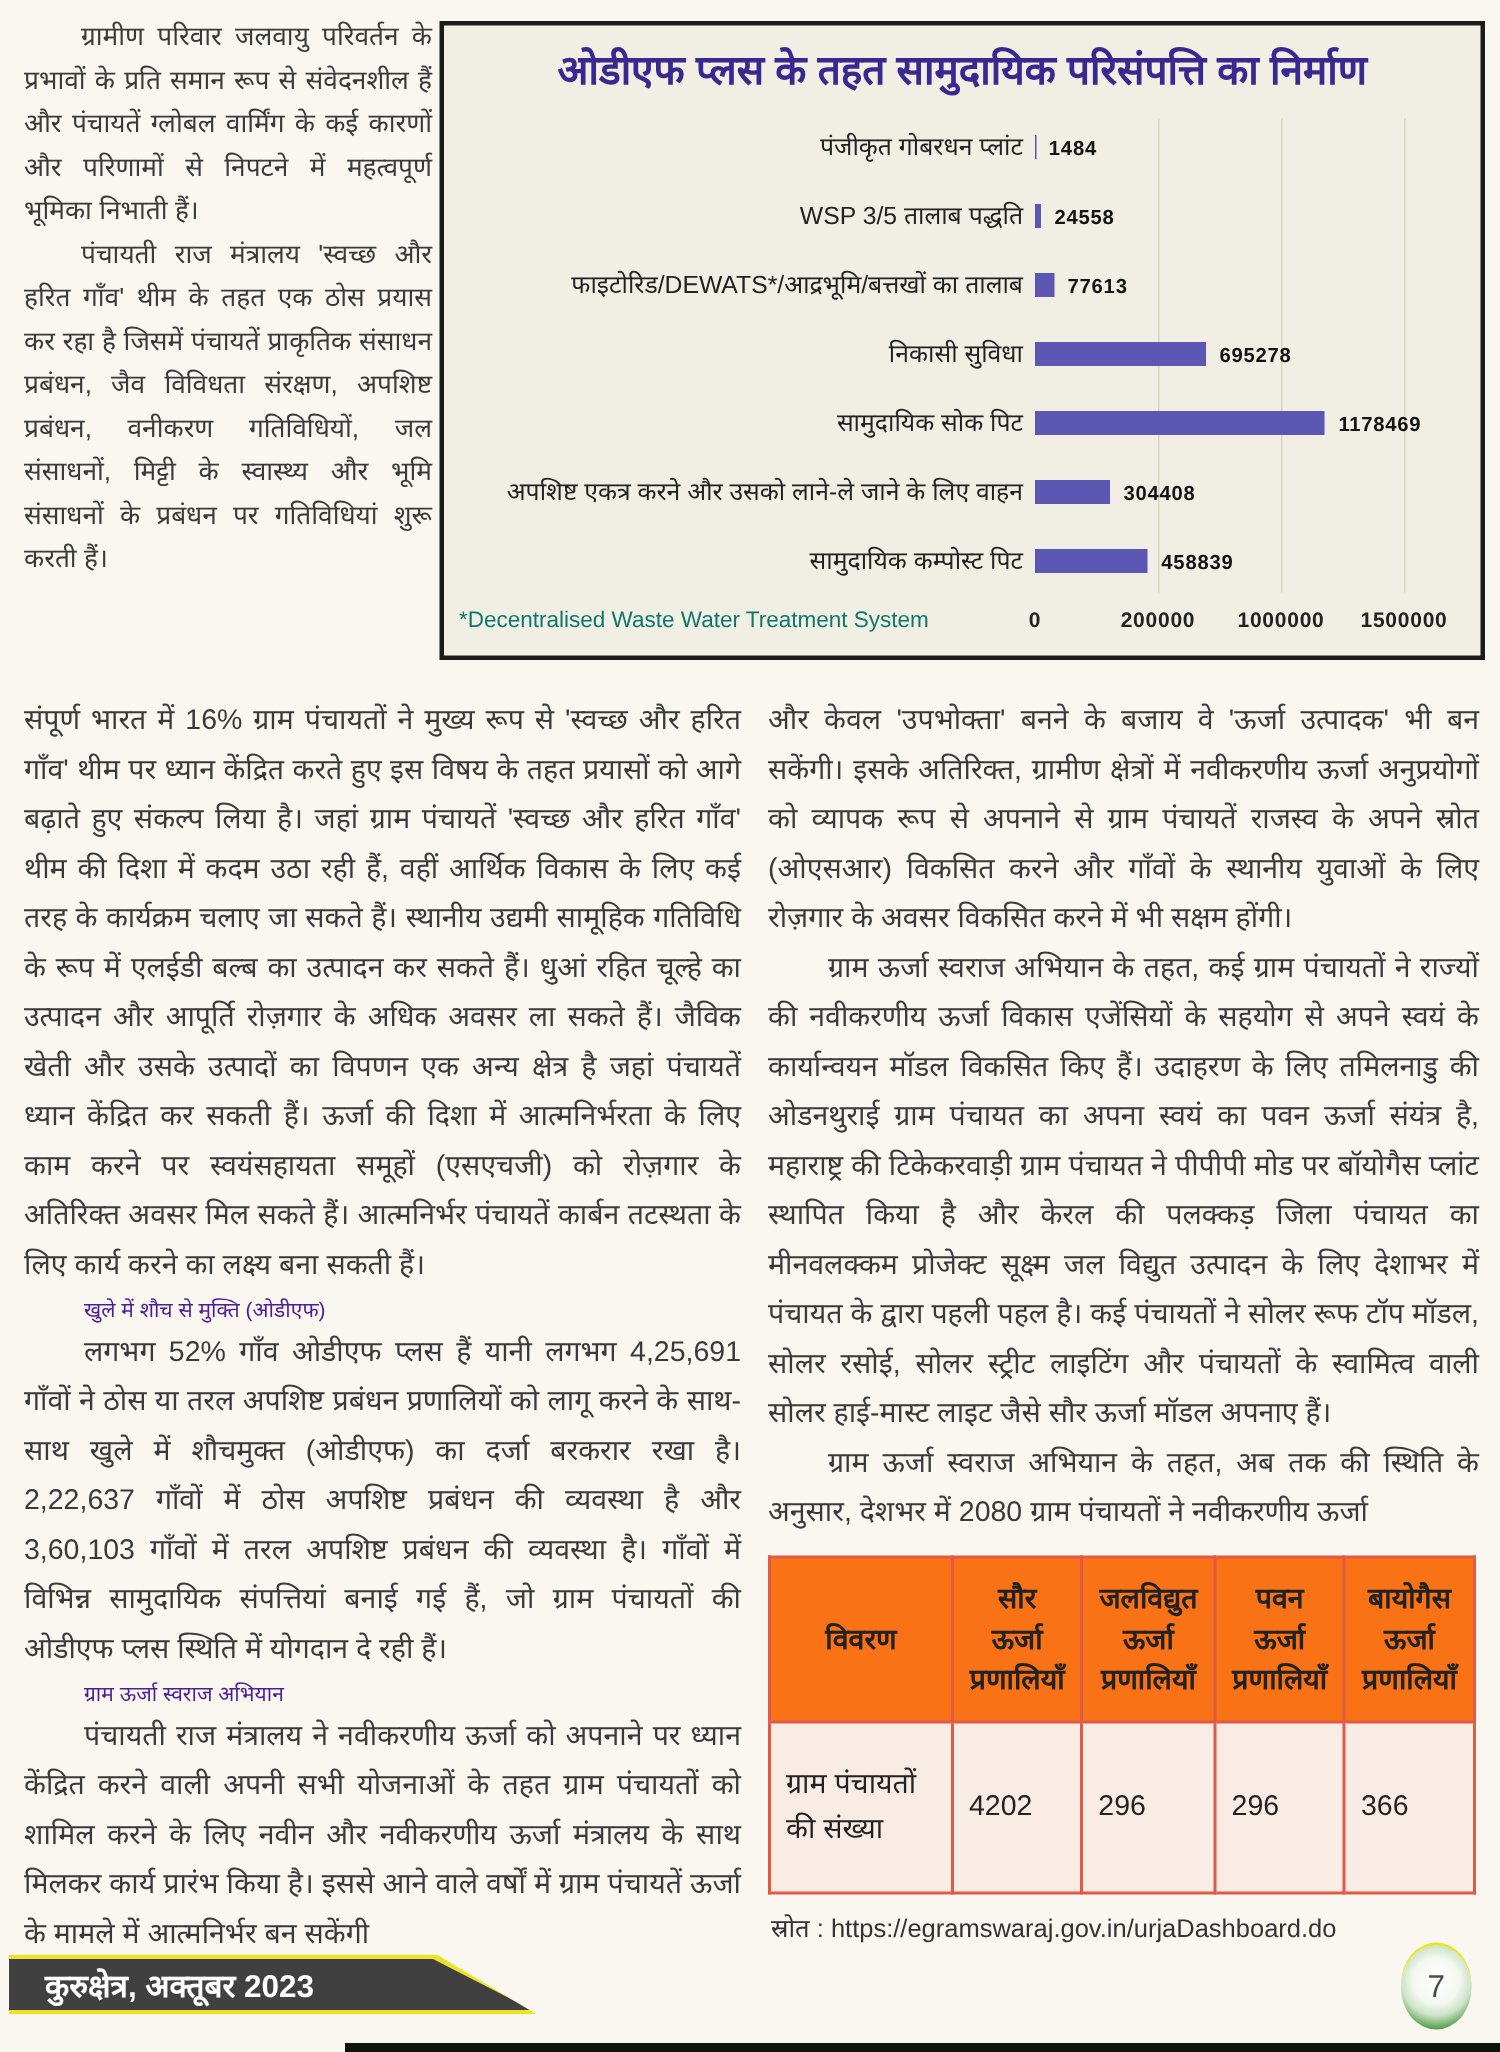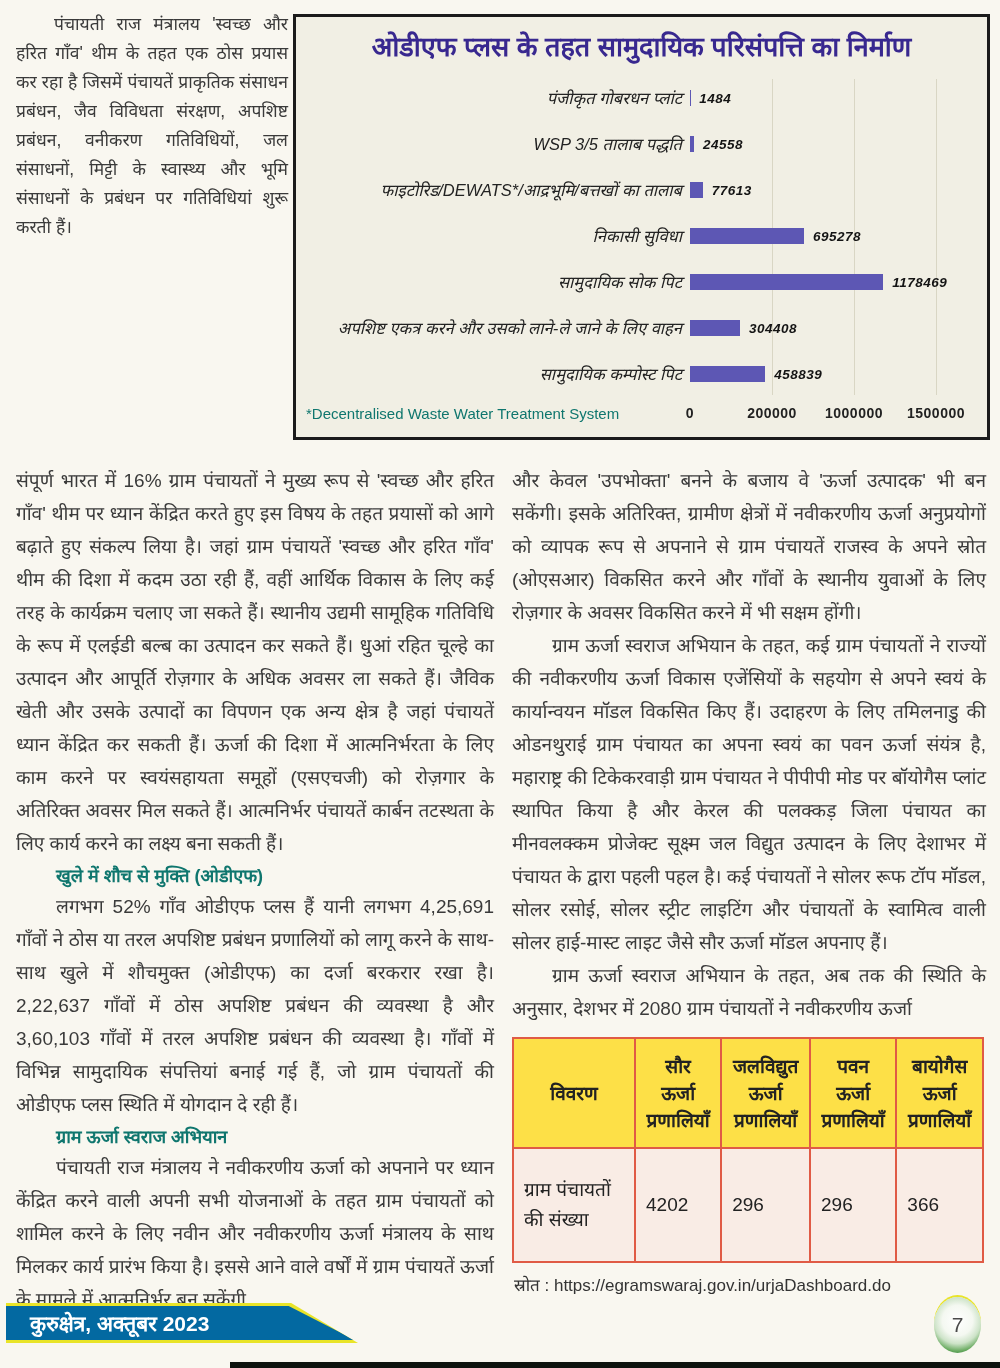--- a/index.html
+++ b/index.html
@@ -26,21 +26,21 @@
     background:#f1efe4;border:3px solid #1b1b1b;box-sizing:border-box;
   }
   .chart-title{
     margin:10px 8px 0 8px;text-align:center;
     font-size:27px;font-weight:bold;color:#38288f;
   }
   .chart-grid{position:absolute;left:394px;right:10px;top:62px;bottom:42px;}
   .gridline{position:absolute;top:0;bottom:0;width:1px;background:#d9d6c4;}
   .chart-rows{
     position:absolute;left:6px;right:10px;top:62px;bottom:44px;
-    display:flex;flex-direction:column;justify-content:space-between;font-style:italic;
+    display:flex;flex-direction:column;justify-content:space-between;
   }
   .chart-row{display:flex;align-items:center;height:38px;}
   .chart-label{
     width:380px;padding-right:8px;box-sizing:content-box;
     text-align:right;font-size:16.5px;color:#222;line-height:20px;
     white-space:nowrap;overflow:visible;
   }
   .chart-plot{flex:1;position:relative;display:flex;align-items:center;height:100%;}
   .chart-bar{height:16px;background:#5d57b4;flex:0 0 auto;}
   .chart-value{
@@ -59,49 +59,49 @@
 
   
   .col{position:absolute;top:464px;}
   .col-left{left:16px;width:478px;}
   .col-right{left:512px;width:474px;}
   .body-para{
     margin:0;font-size:19px;line-height:33px;text-align:justify;color:#3a3a3a;
   }
   .indent{text-indent:40px;}
   .red-heading{
-    margin:3px 0 3px 40px;font-size:18px;font-weight:bold;color:#0f766e;
+    margin:3px 0 3px 40px;font-size:14px;font-weight:normal;color:#4c1d95;
   }
 
   
   .energy-table{
     border-collapse:collapse;width:472px;margin-top:12px;
     font-size:19px;color:#222;
   }
   .energy-table th,.energy-table td{
     border:2px solid #e05b45;padding:6px 10px;vertical-align:middle;
   }
   .energy-table th{
-    background:#fde047;font-weight:bold;text-align:center;
+    background:#f97316;font-weight:bold;text-align:center;
     height:96px;line-height:27px;
   }
   .energy-table td{
     background:#f9ece5;height:100px;text-align:left;line-height:30px;
   }
   .source-line{margin:10px 0 0 2px;font-size:17px;color:#333;}
 
   
   .footer-banner-outer{
     position:absolute;left:6px;top:1303px;width:352px;height:40px;
     background:#e9e428;
     clip-path:polygon(0 0,81% 0,100% 100%,0 100%);
   }
   .footer-banner-inner{
     position:absolute;left:0;top:3px;right:3px;bottom:3px;
-    background:#0369a1;
+    background:#404040;
     clip-path:polygon(0 0,81% 0,100% 100%,0 100%);
     display:flex;align-items:center;
   }
   .footer-banner-inner span{
     color:#ffffff;font-weight:bold;font-size:21px;padding-left:24px;
     white-space:nowrap;
   }
   .page-badge{
     position:absolute;left:934px;top:1297px;width:47px;height:56px;
     border-radius:50%;
@@ -113,20 +113,21 @@
   .bottom-strip{
     position:absolute;left:230px;bottom:0;width:770px;height:6px;background:#0e130e;
   }
 </style>
 </head>
 <body>
 
 <div class="page">
 
   <div class="intro-col">
+    <p>ग्रामीण परिवार जलवायु परिवर्तन के प्रभावों के प्रति समान रूप से संवेदनशील हैं और पंचायतें ग्लोबल वार्मिंग के कई कारणों और परिणामों से निपटने में महत्वपूर्ण भूमिका निभाती हैं।</p>
     <p>पंचायती राज मंत्रालय 'स्वच्छ और हरित गाँव' थीम के तहत एक ठोस प्रयास कर रहा है जिसमें पंचायतें प्राकृतिक संसाधन प्रबंधन, जैव विविधता संरक्षण, अपशिष्ट प्रबंधन, वनीकरण गतिविधियों, जल संसाधनों, मिट्टी के स्वास्थ्य और भूमि संसाधनों के प्रबंधन पर गतिविधियां शुरू करती हैं।</p>
   </div>
 
   <div class="chart-box">
     <div class="chart-title" style="color: rgb(56, 40, 143);">ओडीएफ प्लस के तहत सामुदायिक परिसंपत्ति का निर्माण</div>
     <div class="chart-grid" id="chart-grid">
         <div class="gridline" style="left: 28.5714%;"></div>
         <div class="gridline" style="left: 57.1429%;"></div>
         <div class="gridline" style="left: 85.7143%;"></div>
       </div>

